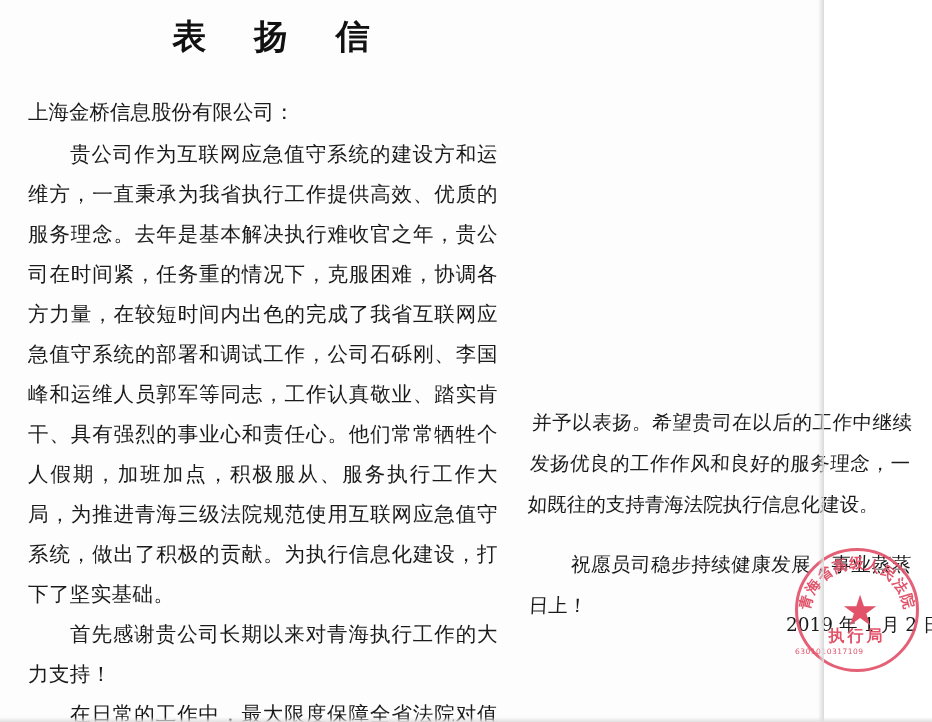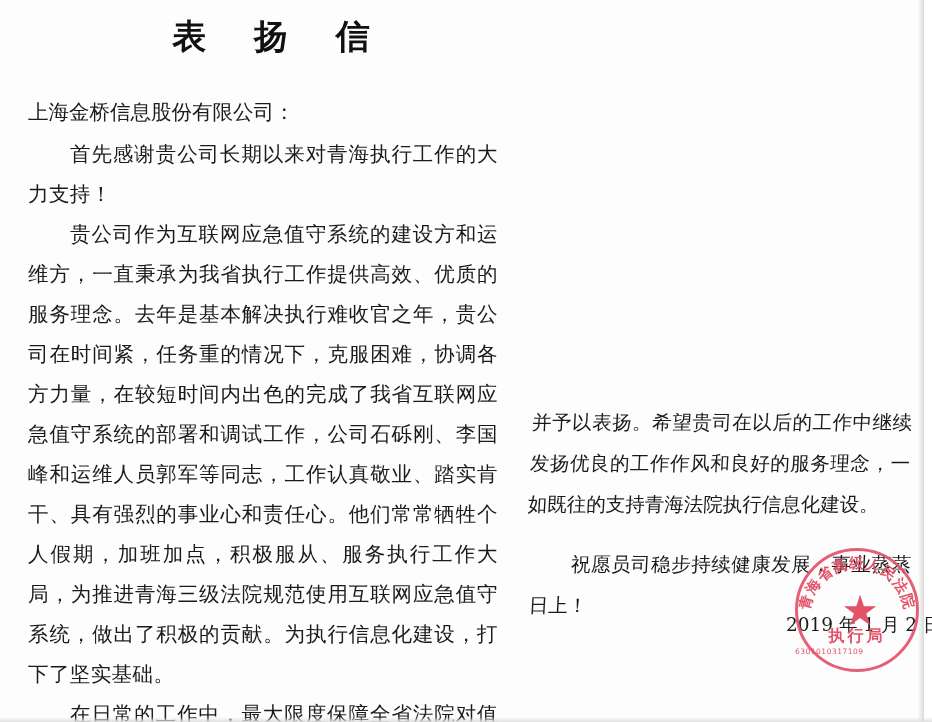--- a/index.html
+++ b/index.html
@@ -10,21 +10,21 @@
     width: 932px;
     height: 722px;
     background: #ffffff;
     font-family: "Liberation Serif", serif;
     overflow: hidden;
     position: relative;
   }
   .page {
     position: absolute;
     left: 0; top: 0;
-    width: 924px;
+    width: 824px;
     height: 722px;
     background: #fdfdfd;
   }
   .title {
     position: absolute;
     left: 0;
     top: 14px;
     width: 560px;
     text-align: center;
     font-size: 34px;
@@ -165,22 +165,22 @@
 </style>
 </head>
 <body>
 
 <div class="page">
 
   <div class="title">表 扬 信</div>
 
   <div class="col-left">
     <div class="salutation">上海金桥信息股份有限公司：</div>
+    <p class="para indent">贵公司作为互联网应急值守系统的建设方和运维方，一直秉承为我省执行工作提供高效、优质的服务理念。去年是基本解决执行难收官之年，贵公司在时间紧，任务重的情况下，克服困难，协调各方力量，在较短时间内出色的完成了我省互联网应急值守系统的部署和调试工作，公司石砾刚、李国峰和运维人员郭军等同志，工作认真敬业、踏实肯干、具有强烈的事业心和责任心。他们常常牺牲个人假期，加班加点，积极服从、服务执行工作大局，为推进青海三级法院规范使用互联网应急值守系统，做出了积极的贡献。为执行信息化建设，打下了坚实基础。</p>
     <p class="para indent">首先感谢贵公司长期以来对青海执行工作的大力支持！</p>
-    <p class="para indent">贵公司作为互联网应急值守系统的建设方和运维方，一直秉承为我省执行工作提供高效、优质的服务理念。去年是基本解决执行难收官之年，贵公司在时间紧，任务重的情况下，克服困难，协调各方力量，在较短时间内出色的完成了我省互联网应急值守系统的部署和调试工作，公司石砾刚、李国峰和运维人员郭军等同志，工作认真敬业、踏实肯干、具有强烈的事业心和责任心。他们常常牺牲个人假期，加班加点，积极服从、服务执行工作大局，为推进青海三级法院规范使用互联网应急值守系统，做出了积极的贡献。为执行信息化建设，打下了坚实基础。</p>
     <p class="para indent">在日常的工作中，最大限度保障全省法院对值守系统系统的应用和维护，并能及时提出好的意见和建议。并充分展示了贵司良好的服务形象和扎实的工作作风。</p>
 
   </div>
 
   <div class="col-right">
     <p class="r-para">并予以表扬。希望贵司在以后的工作中继续发扬优良的工作作风和良好的服务理念，一如既往的支持青海法院执行信息化建设。</p>
     <p class="r-para r-indent">祝愿员司稳步持续健康发展，事业蒸蒸日上！</p>
   </div>
 
   <div class="sign-date">2019 年 1 月 2 日</div>

